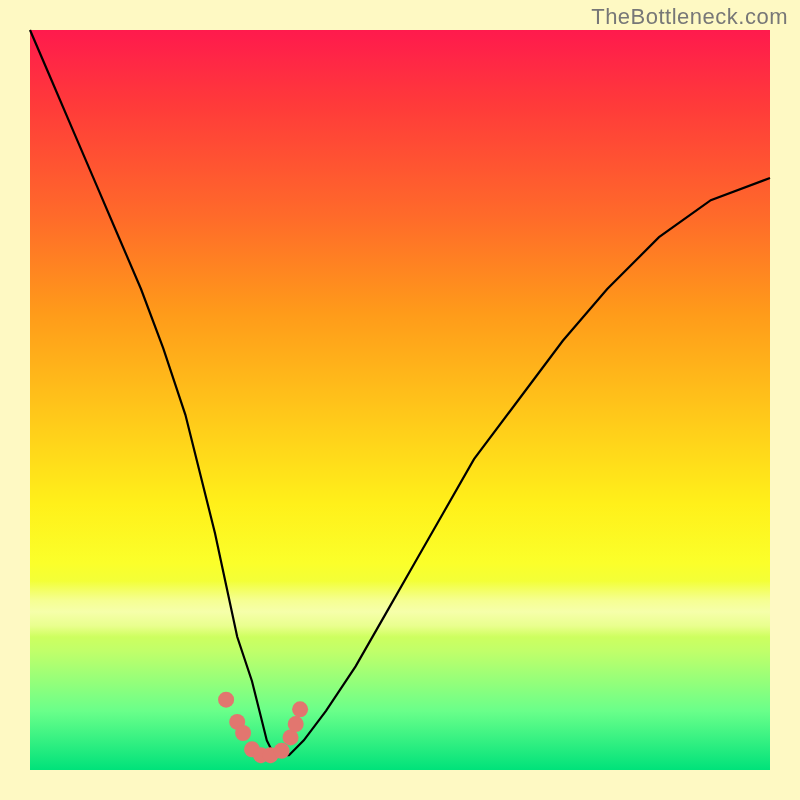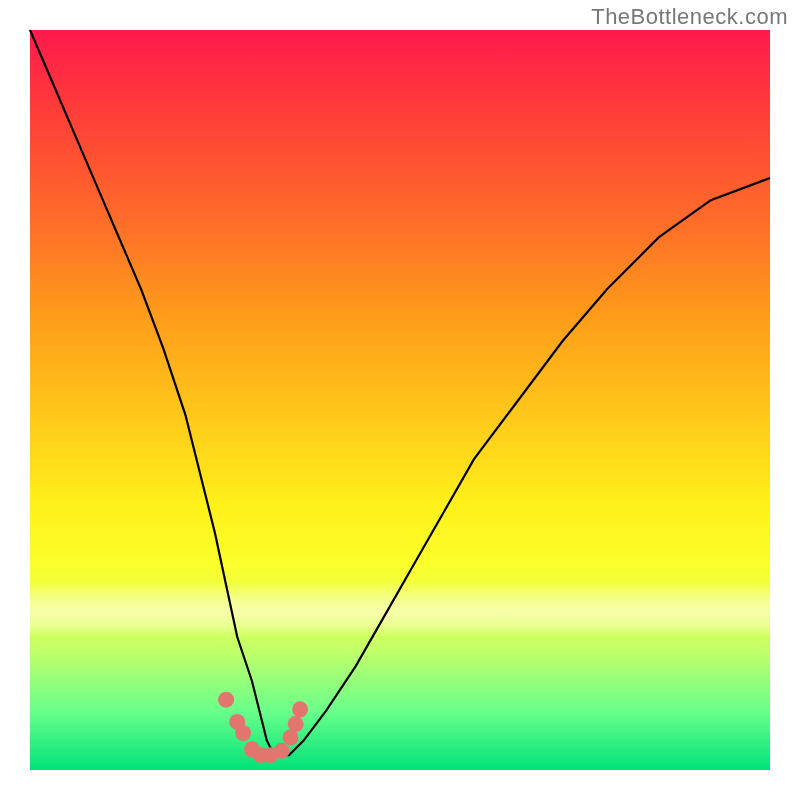--- a/index.html
+++ b/index.html
@@ -10,21 +10,21 @@
     background: #000;
     overflow: hidden;
     font-family: Arial, Helvetica, sans-serif;
   }
   .frame {
     position: absolute;
     left: 0;
     top: 0;
     width: 800px;
     height: 800px;
-    background: #ffffff;
+    background: #fef9c3;
   }
   .plot-area {
     position: absolute;
     left: 30px;
     top: 30px;
     width: 740px;
     height: 740px;
     
     background: linear-gradient(
       to bottom,

